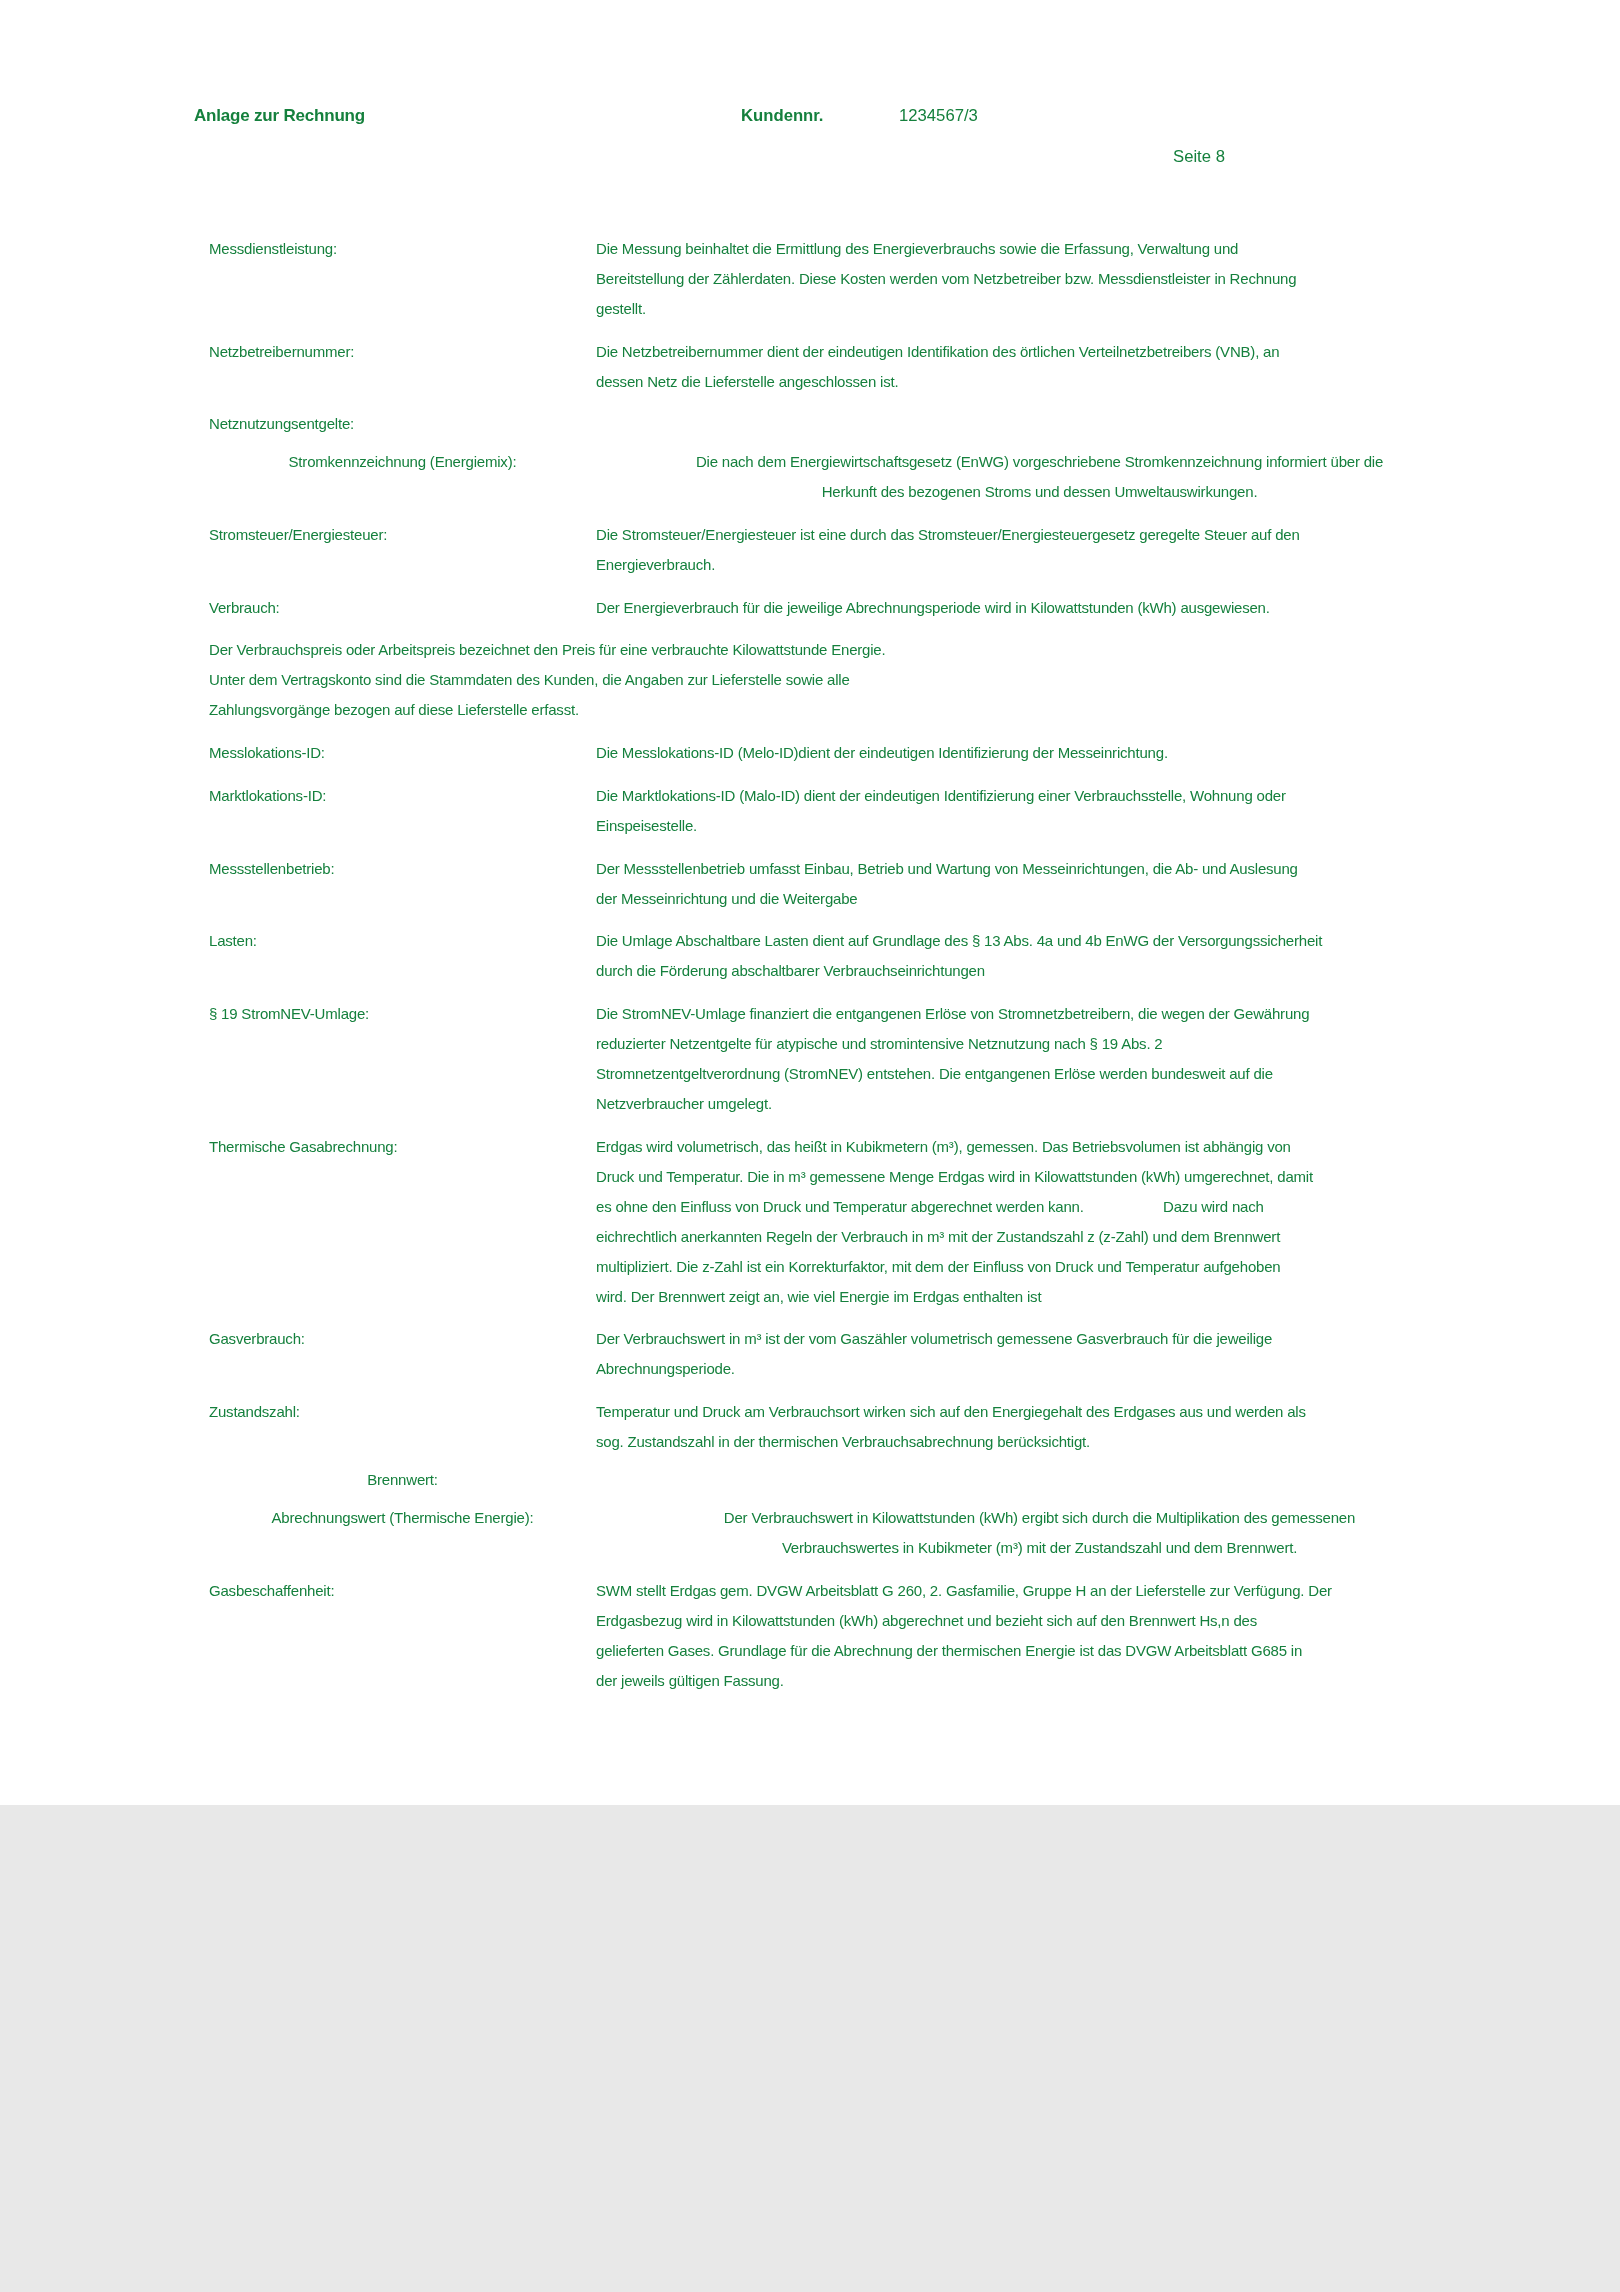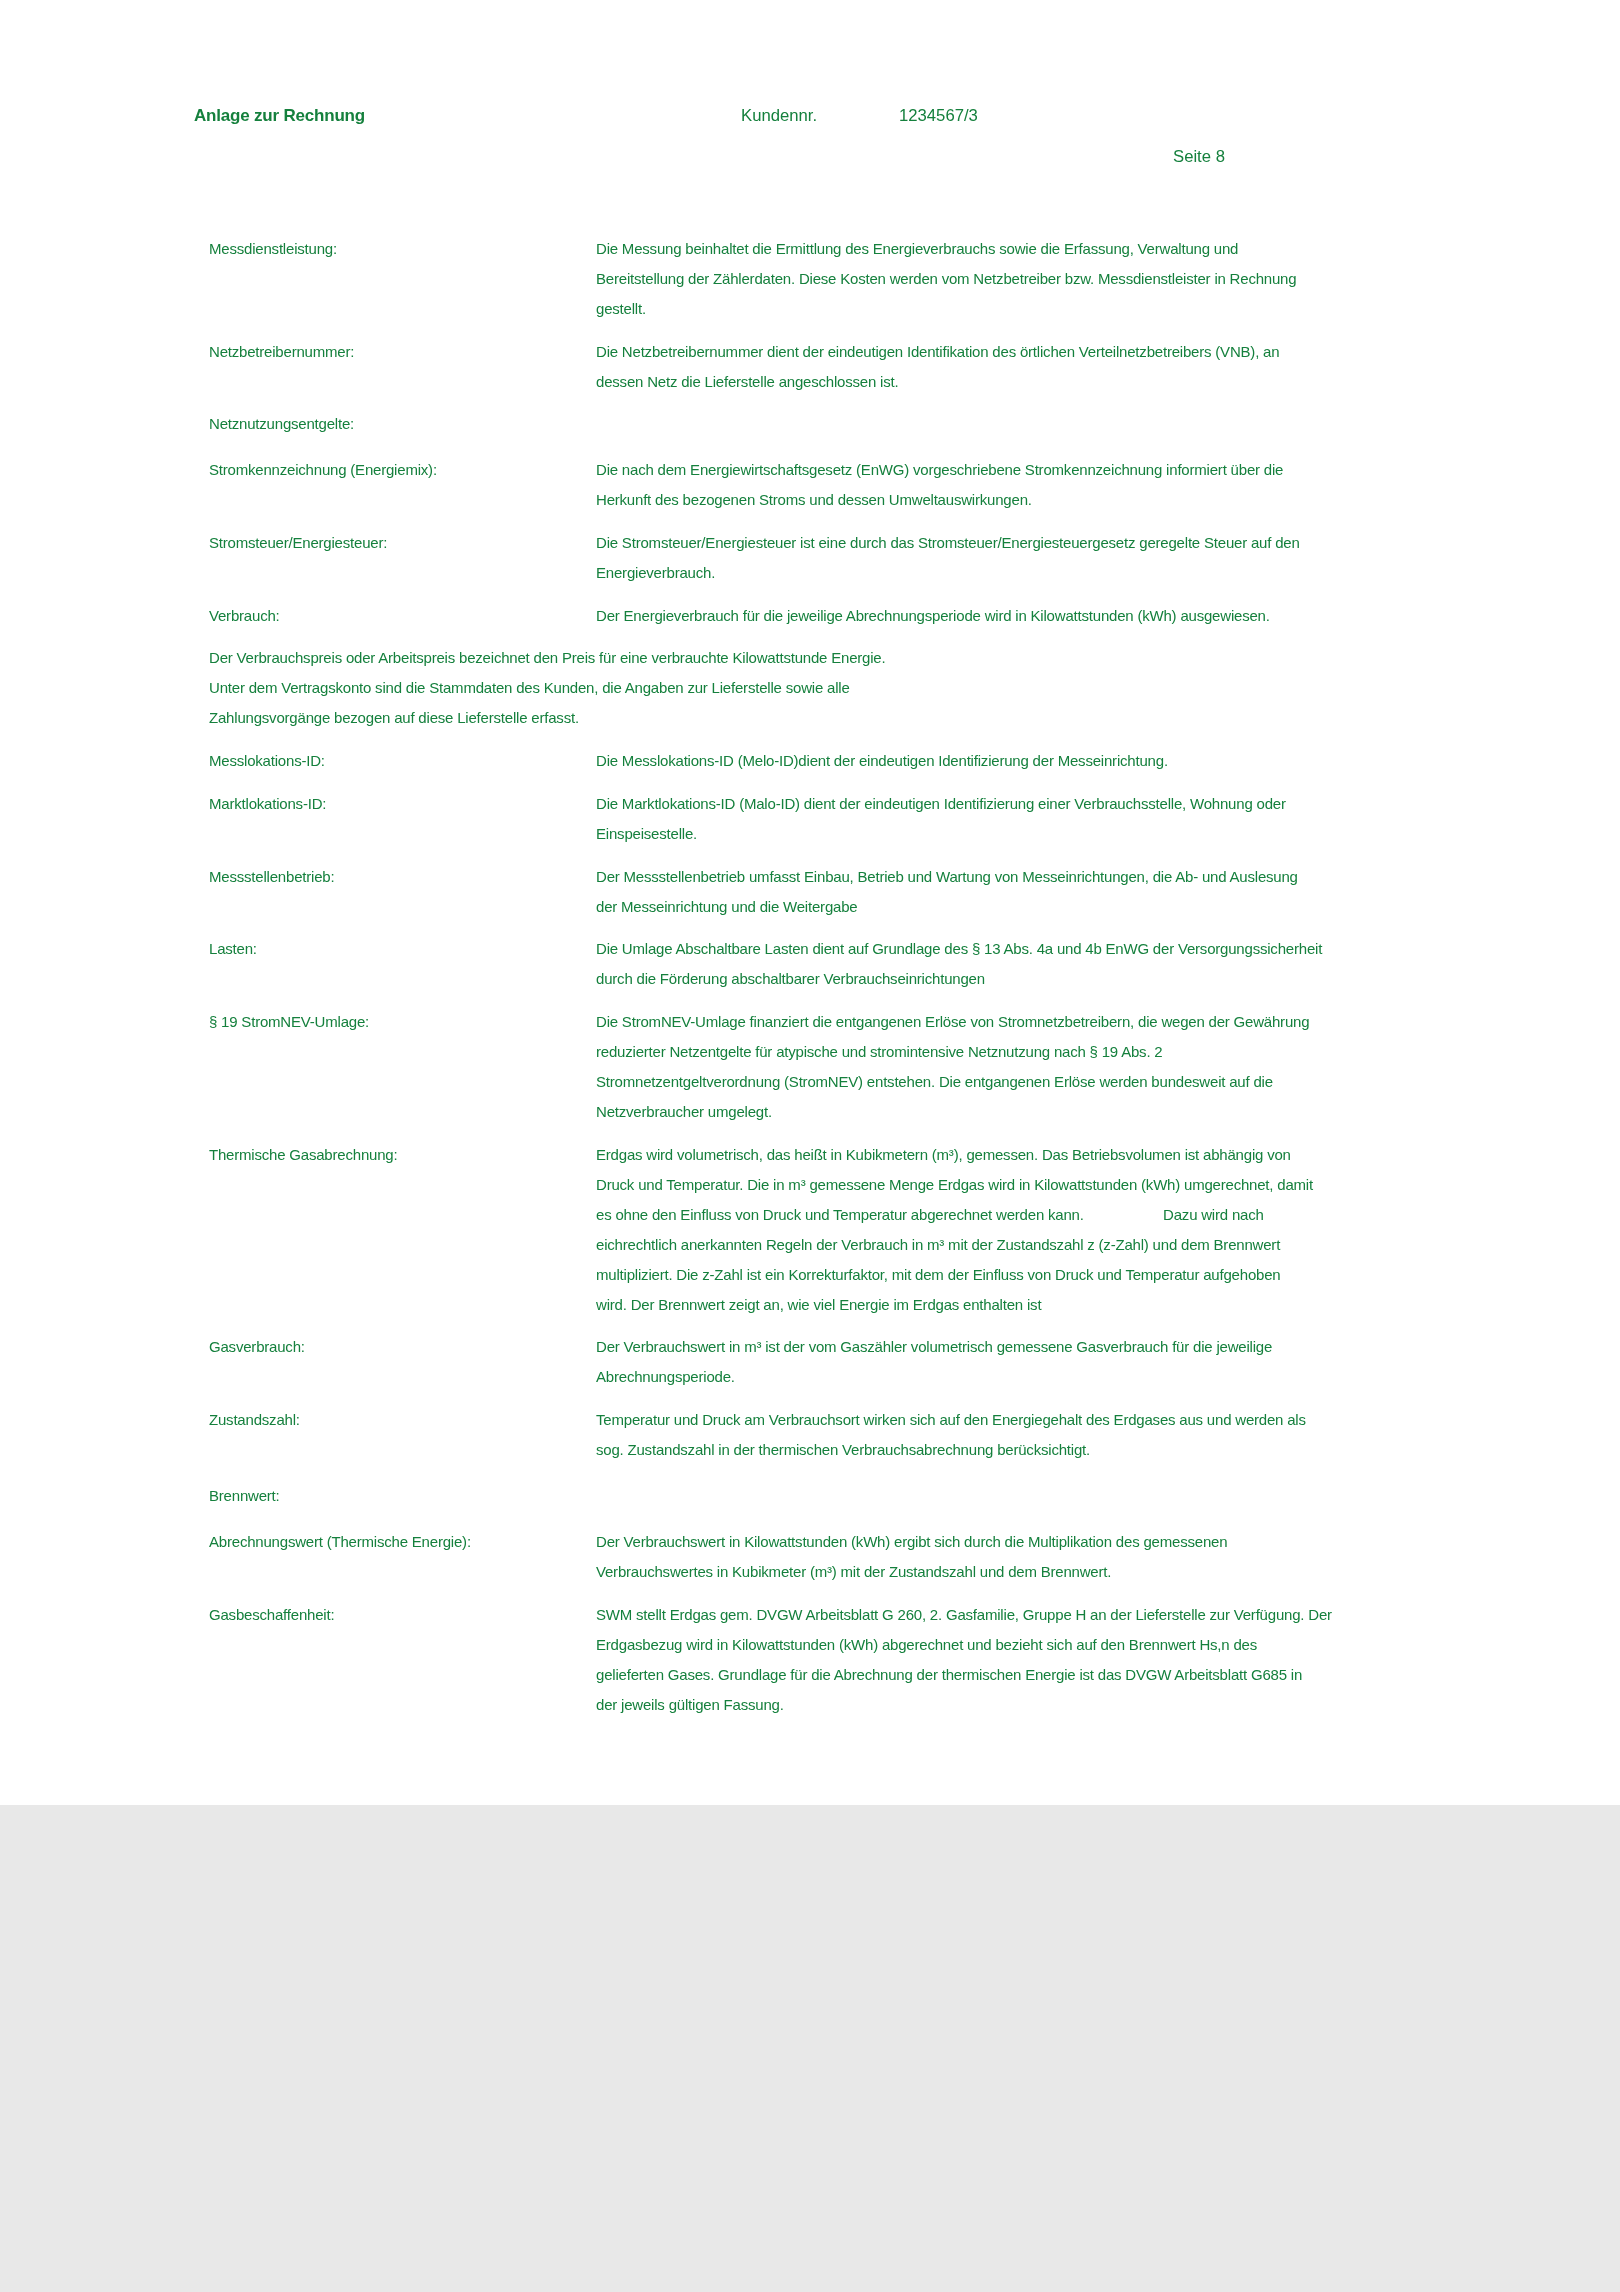--- a/index.html
+++ b/index.html
@@ -19,20 +19,21 @@
     top: 106px;
     font-size: 17px;
     font-weight: bold;
     letter-spacing: -0.2px;
   }
   .hdr-customer-label {
     position: absolute;
     left: 741px;
     top: 106px;
     font-size: 16.7px;
+    font-weight: bold;
   }
   .hdr-customer-number {
     position: absolute;
     left: 899px;
     top: 106px;
     font-size: 16.7px;
   }
   .hdr-page {
     position: absolute;
     left: 1173px;
@@ -43,21 +44,21 @@
     position: absolute;
     left: 209px;
     top: 234px;
     width: 1284px;
   }
   .g-row {
     display: flex;
     align-items: flex-start;
     margin-top: 12.7px;
   }
-  .g-row.tight { margin-top: 16px; }
+  .g-row.tight { margin-top: 8px; text-align: center; }
   .g-row:first-child { margin-top: 0; }
   .g-term {
     flex: none;
     width: 387px;
     font-size: 15px;
     line-height: 30px;
     letter-spacing: -0.2px;
     white-space: pre-wrap;
   }
   .g-def {

